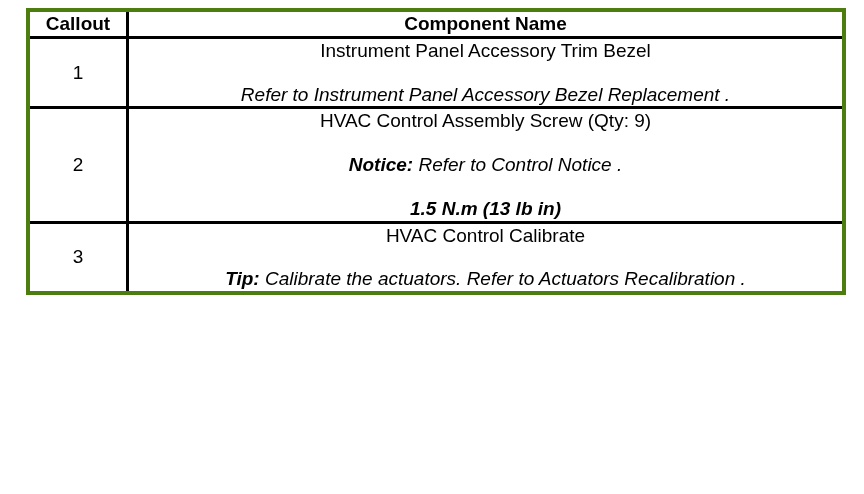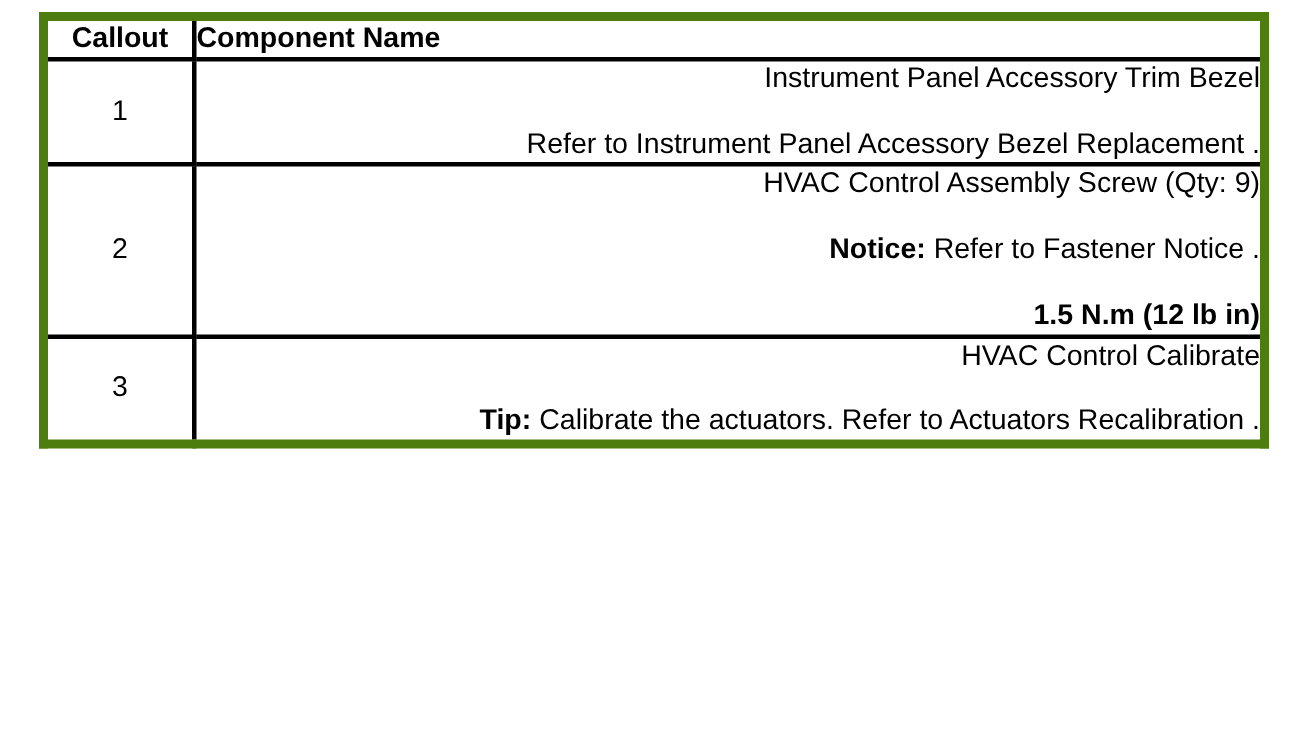--- a/index.html
+++ b/index.html
@@ -18,60 +18,61 @@
     position: relative;
     width: 864px;
     height: 494px;
     box-sizing: border-box;
     padding: 8px 10px 8px 26px;
   }
   table.callout-table {
     border-collapse: collapse;
     width: 820px;
     table-layout: fixed;
-    border: 6px solid #4d7c0f;
+    border: 4px solid #4d7c0f;
   }
   table.callout-table th,
   table.callout-table td {
     border: 3px solid #000;
     padding: 0;
     vertical-align: middle;
     font-size: 19px;
     line-height: 1.25;
   }
   th.col-callout, td.col-callout {
     width: 96px;
     text-align: center;
   }
   th.col-name, td.col-name {
-    text-align: right;
+    text-align: center;
   }
   th.col-callout, th.col-name {
     font-weight: bold;
     font-size: 20px;
     padding: 6px 0;
   }
   th.col-name {
-    text-align: left;
+    text-align: center;
     margin-top: 48px;
   }
   td.col-callout {
     font-size: 19px;
     font-weight: normal;
   }
   td.col-name {
     padding: 8px 10px 10px 8px;
   }
   .line {
     margin: 0;
     padding: 0;
     white-space: nowrap;
   }
   .line + .line {
     margin-top: 20px;
+    font-style: italic;
   }
   .lead {
     font-weight: bold;
   }
   .bold-line {
     font-weight: bold;
   }
 </style>
 </head>
 <body>
@@ -89,22 +90,22 @@
         <td class="col-callout">1</td>
         <td class="col-name">
           <p class="line"><span>Instrument Panel Accessory Trim Bezel</span></p>
           <p class="line"><span>Refer to Instrument Panel Accessory Bezel Replacement .</span></p>
         </td>
       </tr>
       <tr>
         <td class="col-callout">2</td>
         <td class="col-name">
           <p class="line"><span>HVAC Control Assembly Screw (Qty: 9)</span></p>
-          <p class="line"><span class="lead">Notice:</span><span> Refer to Fastener Notice .</span></p>
-          <p class="line bold-line"><span>1.5 N.m (12 lb in)</span></p>
+          <p class="line"><span class="lead">Notice:</span><span> Refer to Control Notice .</span></p>
+          <p class="line bold-line"><span>1.5 N.m (13 lb in)</span></p>
         </td>
       </tr>
       <tr>
         <td class="col-callout">3</td>
         <td class="col-name">
           <p class="line"><span>HVAC Control Calibrate</span></p>
           <p class="line"><span class="lead">Tip:</span><span> Calibrate the actuators. Refer to Actuators Recalibration .</span></p>
         </td>
       </tr>
     </tbody>

